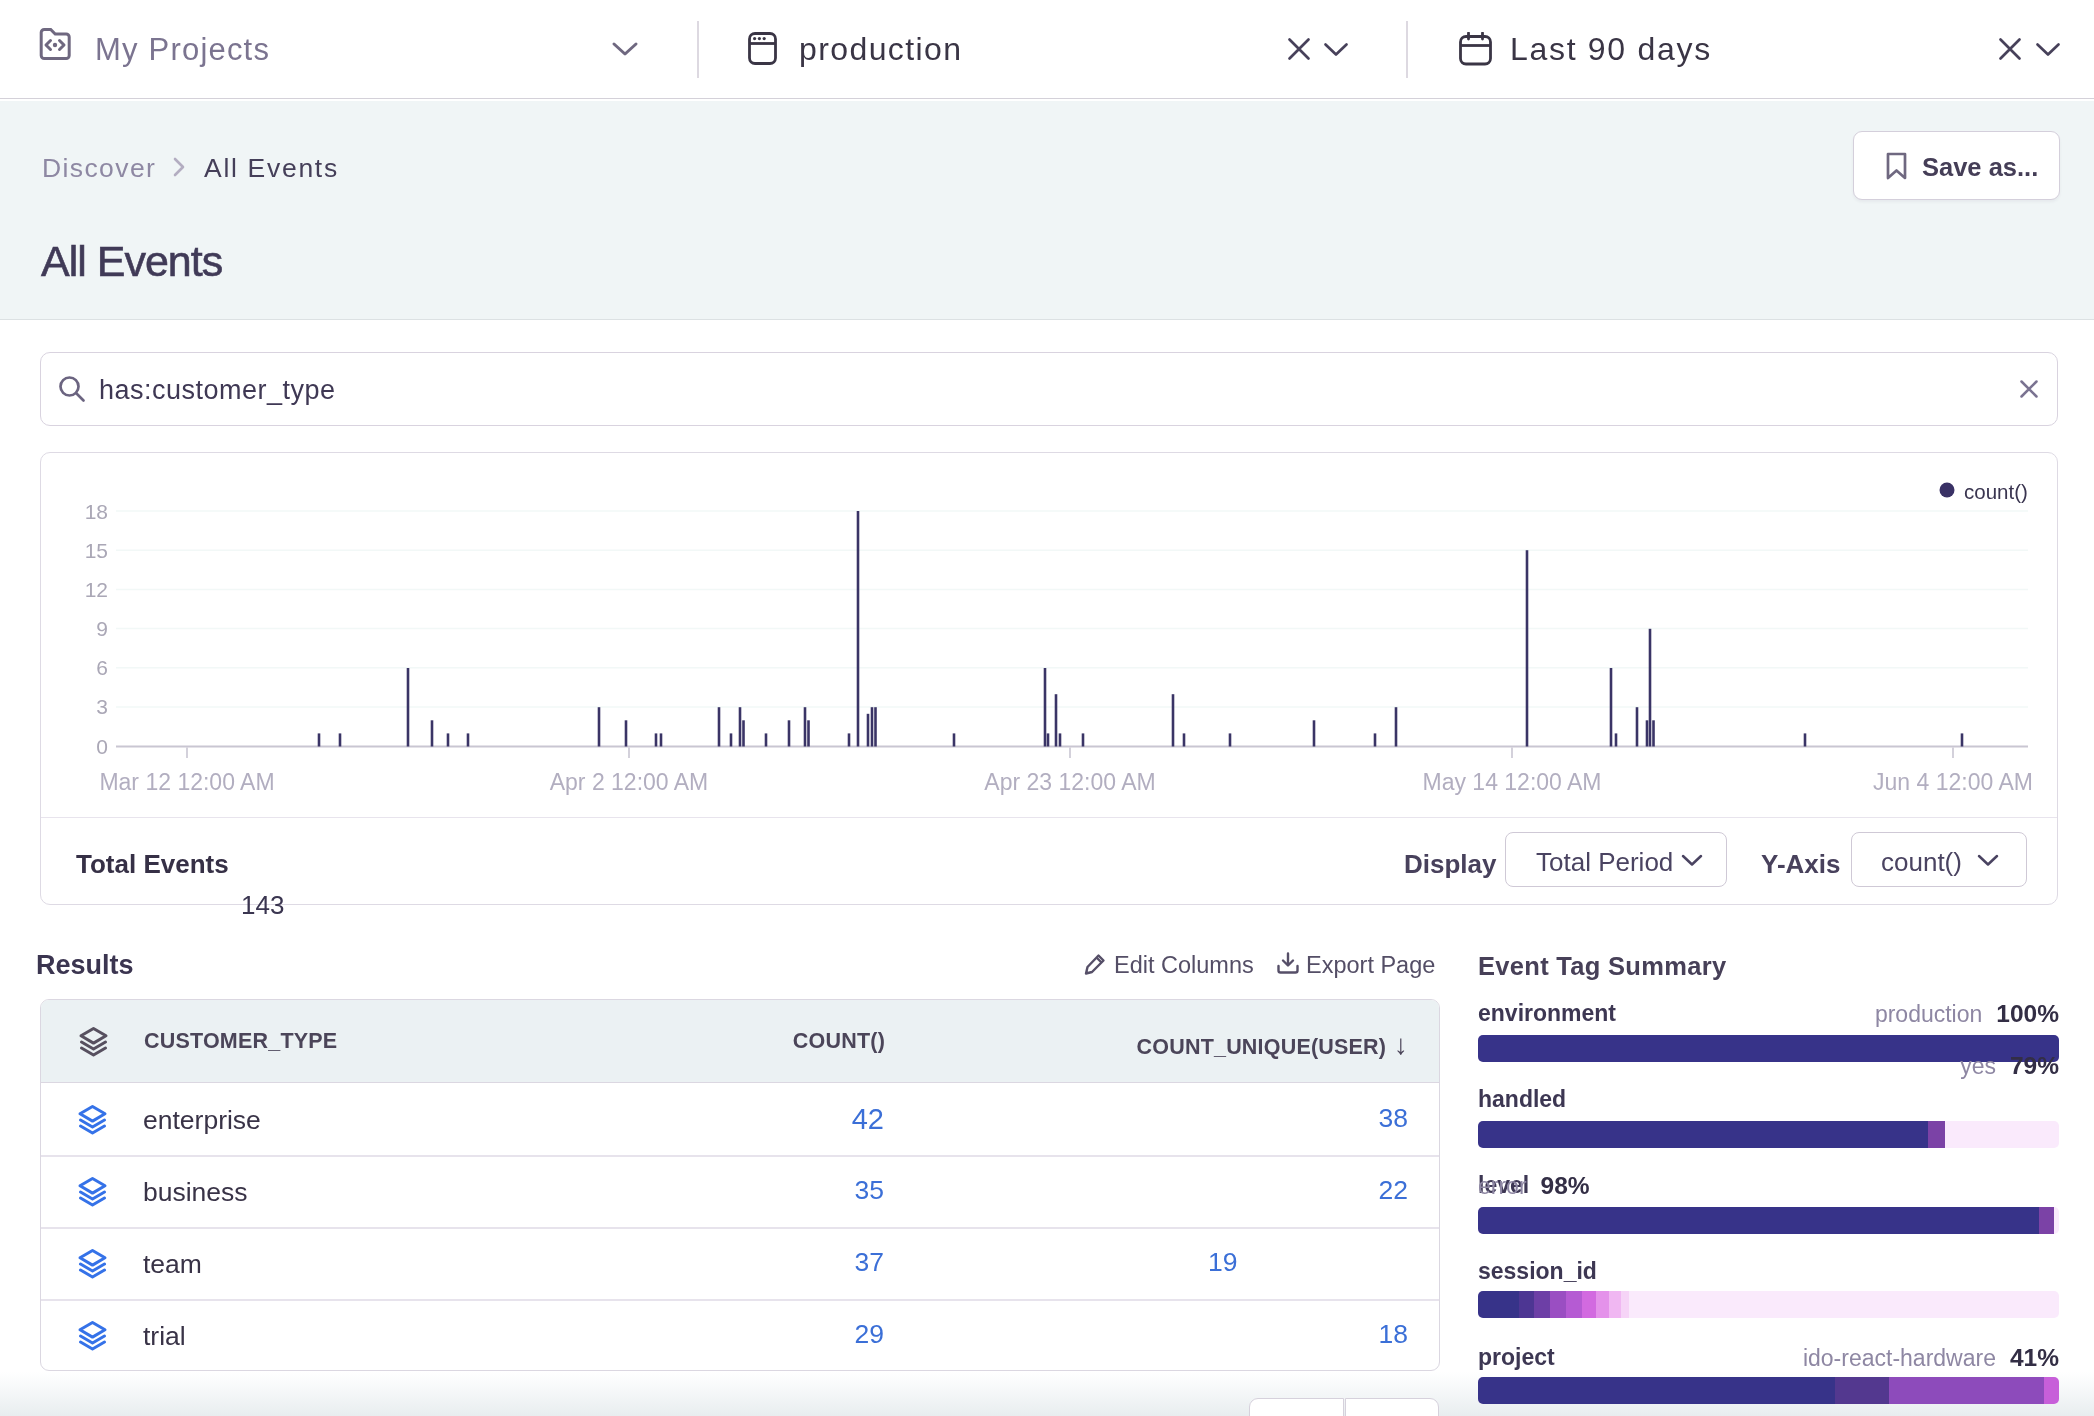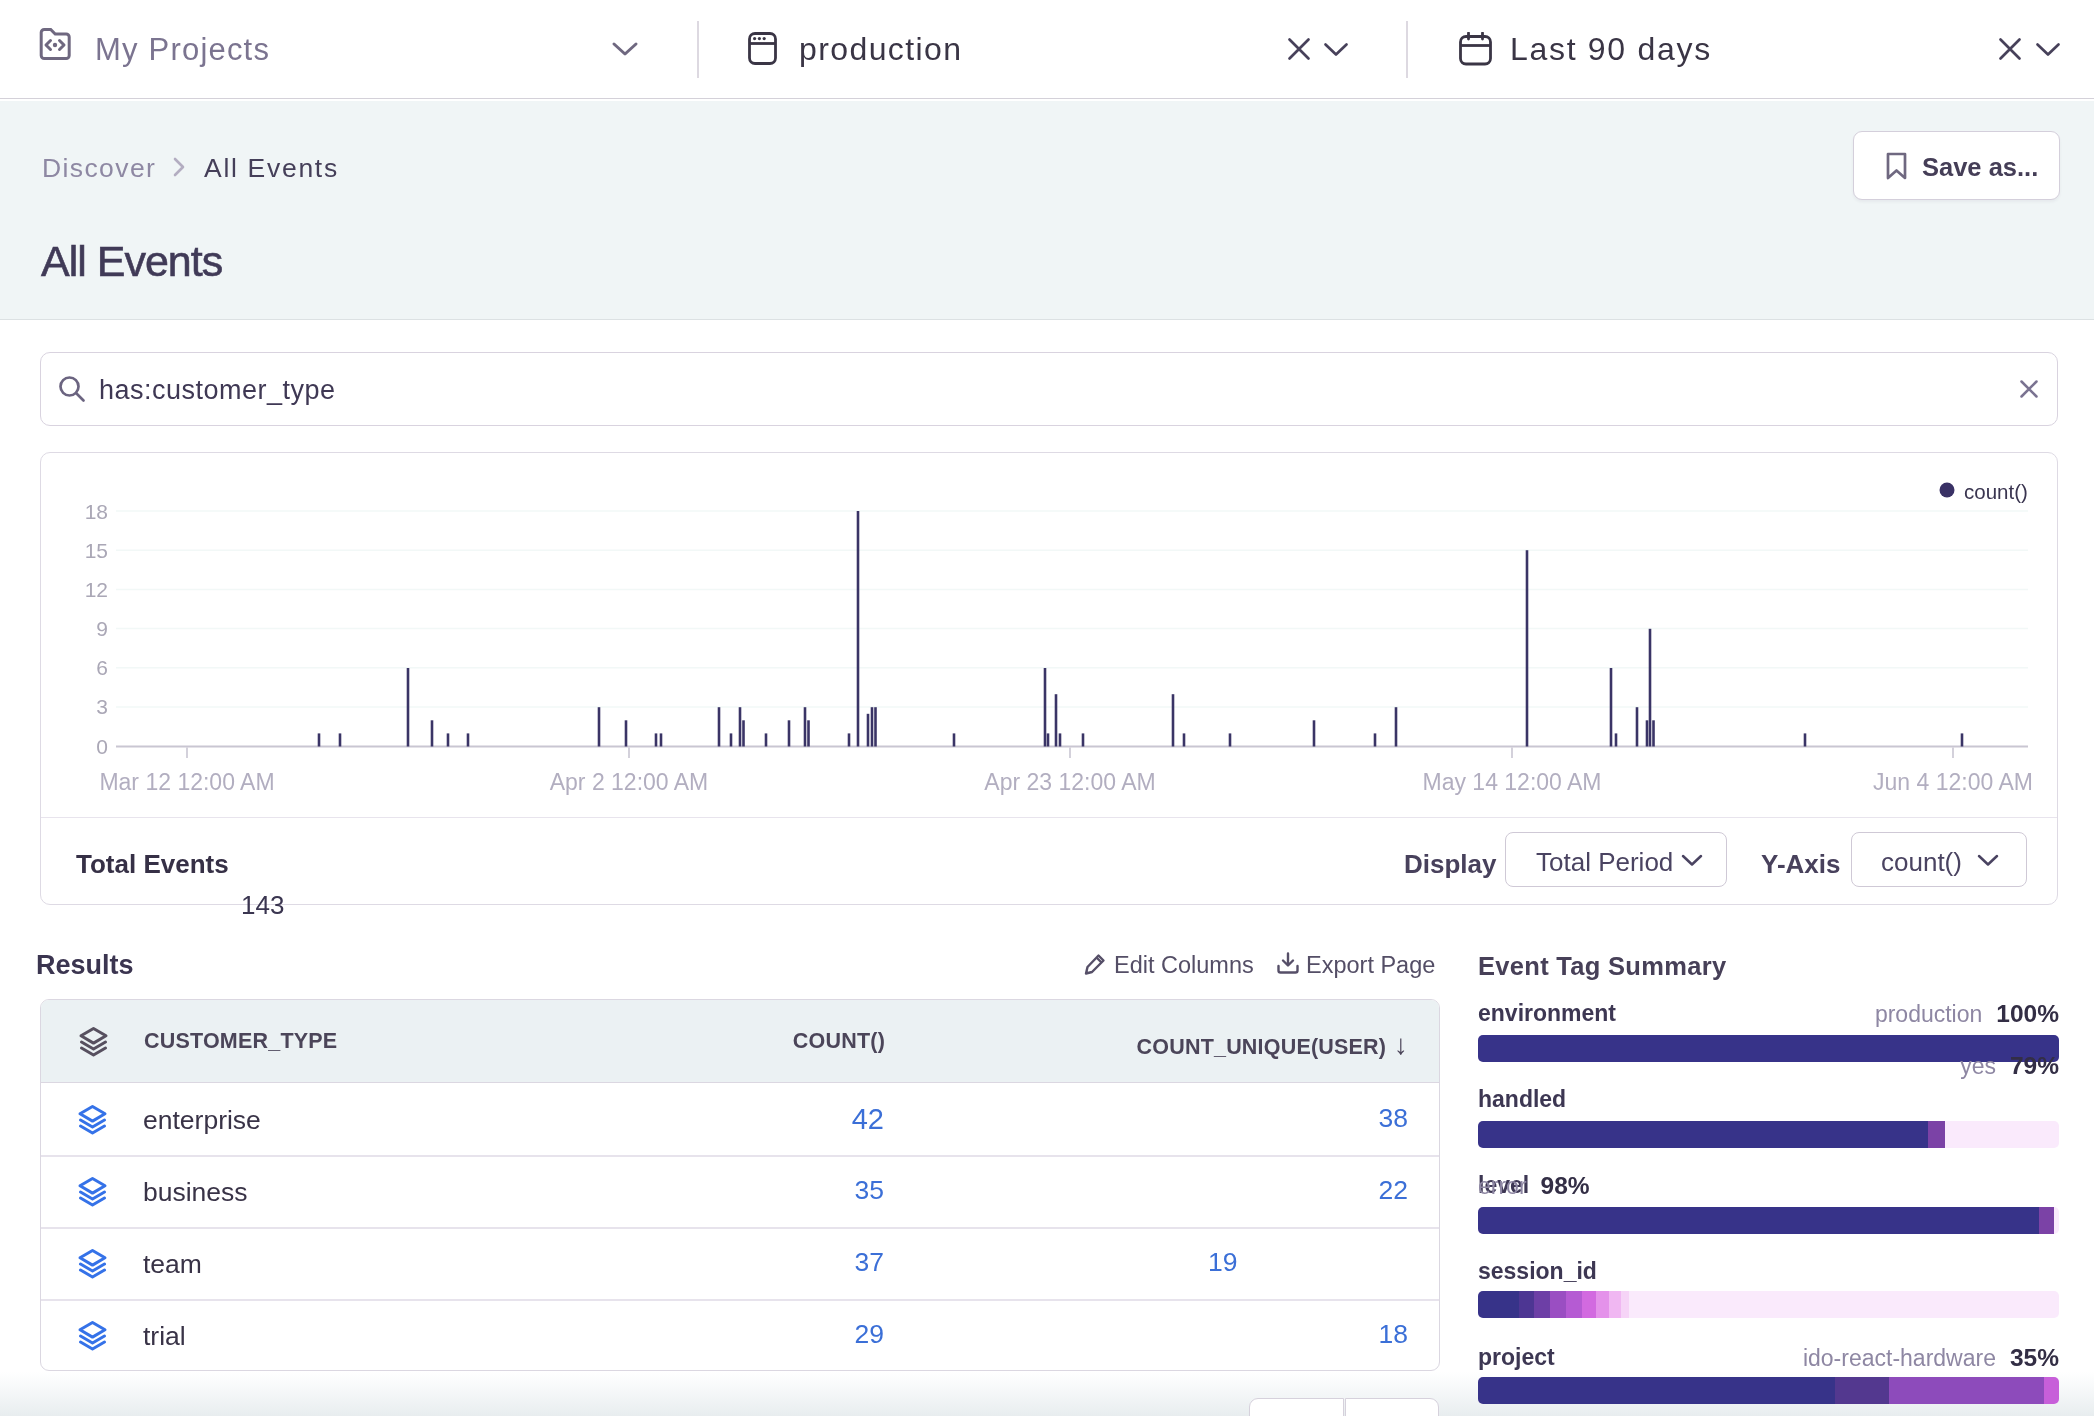--- a/index.html
+++ b/index.html
@@ -259,20 +259,20 @@
       <div class="abs" style="left:40.7px;top:0;width:16.3px;height:27px;background:#4d3693"></div>
       <div class="abs" style="left:56.4px;top:0;width:16.3px;height:27px;background:#6d3fa6"></div>
       <div class="abs" style="left:72.0px;top:0;width:16.9px;height:27px;background:#9a4ec2"></div>
       <div class="abs" style="left:88.3px;top:0;width:16.3px;height:27px;background:#b55bd3"></div>
       <div class="abs" style="left:104.0px;top:0;width:14.5px;height:27px;background:#d26ae0"></div>
       <div class="abs" style="left:117.9px;top:0;width:13.4px;height:27px;background:#e492ea"></div>
       <div class="abs" style="left:130.7px;top:0;width:12.8px;height:27px;background:#f0b7f2"></div>
       <div class="abs" style="left:142.9px;top:0;width:8.2px;height:27px;background:#f6d4f7"></div>
     </div>
 <div class="abs bold" style="left:1478px;top:1344px;font-size:23px;color:#3d3753">project</div>
-<div class="abs" style="left:1478px;top:1344px;width:581px;text-align:right;font-size:23px;color:#8e87a3">ido-react-hardware<span class="bold" style="color:#332e45;font-size:24.5px;padding-left:14px">35%</span></div>
+<div class="abs" style="left:1478px;top:1344px;width:581px;text-align:right;font-size:23px;color:#8e87a3">ido-react-hardware<span class="bold" style="color:#332e45;font-size:24.5px;padding-left:14px">41%</span></div>
 <div class="abs" style="left:1478px;top:1377px;width:581px;height:27px;border-radius:5px;overflow:hidden;background:#faeafc">
       <div class="abs" style="left:0.0px;top:0;width:357.9px;height:27px;background:#373389"></div>
       <div class="abs" style="left:357.3px;top:0;width:54.1px;height:27px;background:#53388f"></div>
       <div class="abs" style="left:410.8px;top:0;width:155.7px;height:27px;background:#8d4bbb"></div>
       <div class="abs" style="left:565.9px;top:0;width:15.7px;height:27px;background:#c75fd9"></div>
     </div>
 </div>
 
 </body></html>

